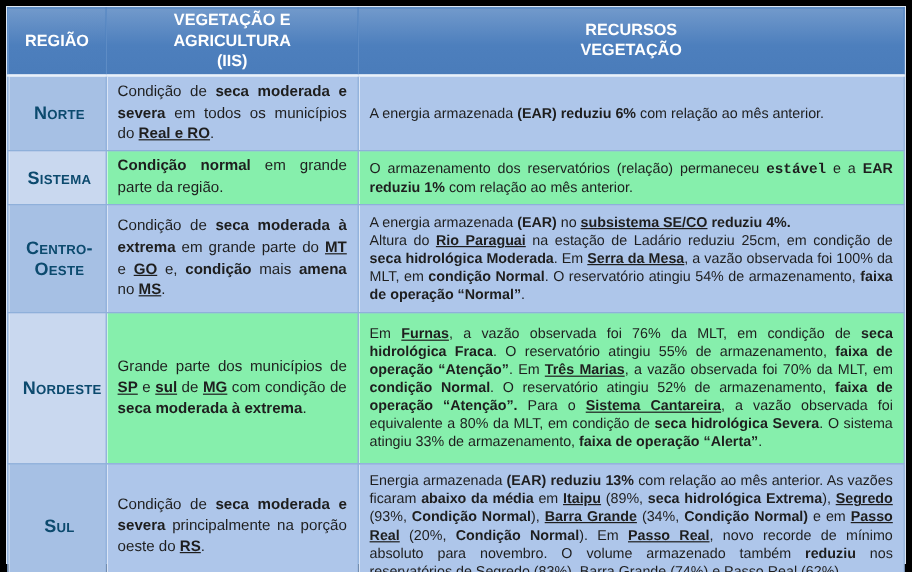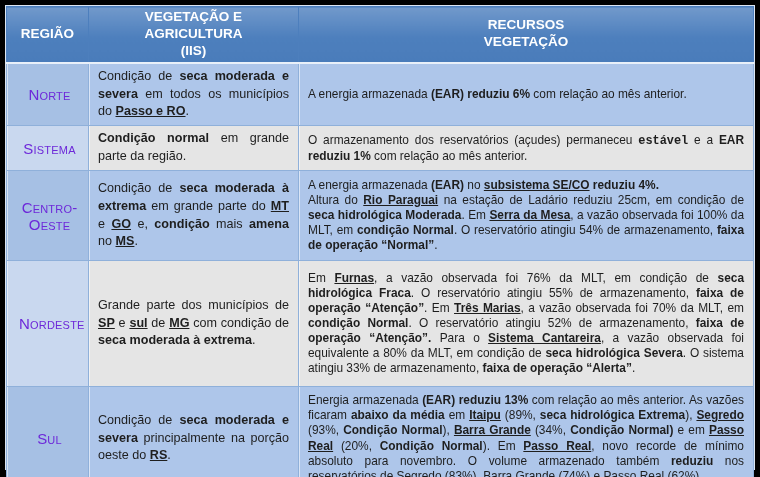--- a/index.html
+++ b/index.html
@@ -37,25 +37,25 @@
     font-size:13.5px;
     line-height:1.25;
     text-align:center;
     white-space:pre-line;
     border:1px solid #4d7fbd;
     border-bottom:2px solid #e9f0f9;
     height:42px;
   }
   .region-cell{
     text-align:center;
-    font-weight:400;
+    font-weight:700;
     font-variant:small-caps;
     font-size:15px;
     letter-spacing:.2px;
-    color:#6d28d9;
+    color:#0c4a6e;
     padding-left:12px;
   }
   .veg-cell{
     font-size:12.6px;
     line-height:1.42;
     color:#1e1e1e;
     text-align:justify;
     padding:4px 9px;
   }
   .hyd-cell{
@@ -64,21 +64,21 @@
     color:#1e1e1e;
     text-align:justify;
     padding:3px 9px;
   }
   
   tr.band-a .region-cell{background:#a6c0e4;}
   tr.band-a .veg-cell,
   tr.band-a .hyd-cell{background:#aec6ea;}
   tr.band-b .region-cell{background:#c9d8ef;}
   tr.band-b .veg-cell,
-  tr.band-b .hyd-cell{background:#e5e5e5;}
+  tr.band-b .hyd-cell{background:#86efac;}
 
   tr.r-norte{height:59px;}
   tr.r-nordeste{height:42px;}
   tr.r-centrooeste{height:90px;}
   tr.r-sudeste{height:126px;}
   tr.r-sul{height:104px;}
 
   
   td{box-shadow:inset 1px 0 0 rgba(255,255,255,.55);}
 </style>
@@ -98,27 +98,27 @@
           <th>REGIÃO</th>
           <th>VEGETAÇÃO E AGRICULTURA
 (IIS)</th>
           <th>RECURSOS
 VEGETAÇÃO</th>
         </tr>
       </thead>
       <tbody>
         <tr class="band-a r-norte">
           <td class="region-cell">Norte</td>
-          <td class="veg-cell"><span>Condição de </span><span style="font-weight: 700;">seca moderada e severa</span><span> em todos os municípios do </span><span style="font-weight: 700; text-decoration: underline;">Passo e RO</span><span>.</span></td>
+          <td class="veg-cell"><span>Condição de </span><span style="font-weight: 700;">seca moderada e severa</span><span> em todos os municípios do </span><span style="font-weight: 700; text-decoration: underline;">Real e RO</span><span>.</span></td>
           <td class="hyd-cell"><span>A energia armazenada </span><span style="font-weight: 700;">(EAR) reduziu 6%</span><span> com relação ao mês anterior.</span></td>
         </tr>
         <tr class="band-b r-nordeste">
           <td class="region-cell">Sistema</td>
           <td class="veg-cell"><span style="font-weight: 700;">Condição normal</span><span> em grande parte da região.</span></td>
-          <td class="hyd-cell"><span>O armazenamento dos reservatórios (açudes) permaneceu </span><span style="font-weight: 700; font-family: Liberation Mono, monospace;">estável</span><span> e a </span><span style="font-weight: 700;">EAR reduziu 1%</span><span> com relação ao mês anterior.</span></td>
+          <td class="hyd-cell"><span>O armazenamento dos reservatórios (relação) permaneceu </span><span style="font-weight: 700; font-family: Liberation Mono, monospace;">estável</span><span> e a </span><span style="font-weight: 700;">EAR reduziu 1%</span><span> com relação ao mês anterior.</span></td>
         </tr>
         <tr class="band-a r-centrooeste">
           <td class="region-cell">Centro-Oeste</td>
           <td class="veg-cell"><span>Condição de </span><span style="font-weight: 700;">seca moderada à extrema</span><span> em grande parte do </span><span style="font-weight: 700; text-decoration: underline;">MT</span><span> e </span><span style="font-weight: 700; text-decoration: underline;">GO</span><span> e, </span><span style="font-weight: 700;">condição</span><span> mais </span><span style="font-weight: 700;">amena</span><span> no </span><span style="font-weight: 700; text-decoration: underline;">MS</span><span>.</span></td>
           <td class="hyd-cell"><span>A energia armazenada </span><span style="font-weight: 700;">(EAR)</span><span> no </span><span style="font-weight: 700; text-decoration: underline;">subsistema SE/CO</span><span style="font-weight: 700;"> reduziu 4%.</span><br><span>Altura do </span><span style="font-weight: 700; text-decoration: underline;">Rio Paraguai</span><span> na estação de Ladário reduziu 25cm, em condição de </span><span style="font-weight: 700;">seca hidrológica Moderada</span><span>. Em </span><span style="font-weight: 700; text-decoration: underline;">Serra da Mesa</span><span>, a vazão observada foi 100% da MLT, em </span><span style="font-weight: 700;">condição Normal</span><span>. O reservatório atingiu 54% de armazenamento, </span><span style="font-weight: 700;">faixa de operação “Normal”</span><span>.</span></td>
         </tr>
         <tr class="band-b r-sudeste">
           <td class="region-cell">Nordeste</td>
           <td class="veg-cell"><span>Grande parte dos municípios de </span><span style="font-weight: 700; text-decoration: underline;">SP</span><span> e </span><span style="font-weight: 700; text-decoration: underline;">sul</span><span> de </span><span style="font-weight: 700; text-decoration: underline;">MG</span><span> com condição de </span><span style="font-weight: 700;">seca moderada à extrema</span><span>.</span></td>
           <td class="hyd-cell"><span>Em </span><span style="font-weight: 700; text-decoration: underline;">Furnas</span><span>, a vazão observada foi 76% da MLT, em condição de </span><span style="font-weight: 700;">seca hidrológica Fraca</span><span>. O reservatório atingiu 55% de armazenamento, </span><span style="font-weight: 700;">faixa de operação “Atenção”</span><span>. Em </span><span style="font-weight: 700; text-decoration: underline;">Três Marias</span><span>, a vazão observada foi 70% da MLT, em </span><span style="font-weight: 700;">condição Normal</span><span>. O reservatório atingiu 52% de armazenamento, </span><span style="font-weight: 700;">faixa de operação “Atenção”.</span><span> Para o </span><span style="font-weight: 700; text-decoration: underline;">Sistema Cantareira</span><span>, a vazão observada foi equivalente a 80% da MLT, em condição de </span><span style="font-weight: 700;">seca hidrológica Severa</span><span>. O sistema atingiu 33% de armazenamento, </span><span style="font-weight: 700;">faixa de operação “Alerta”</span><span>.</span></td>

